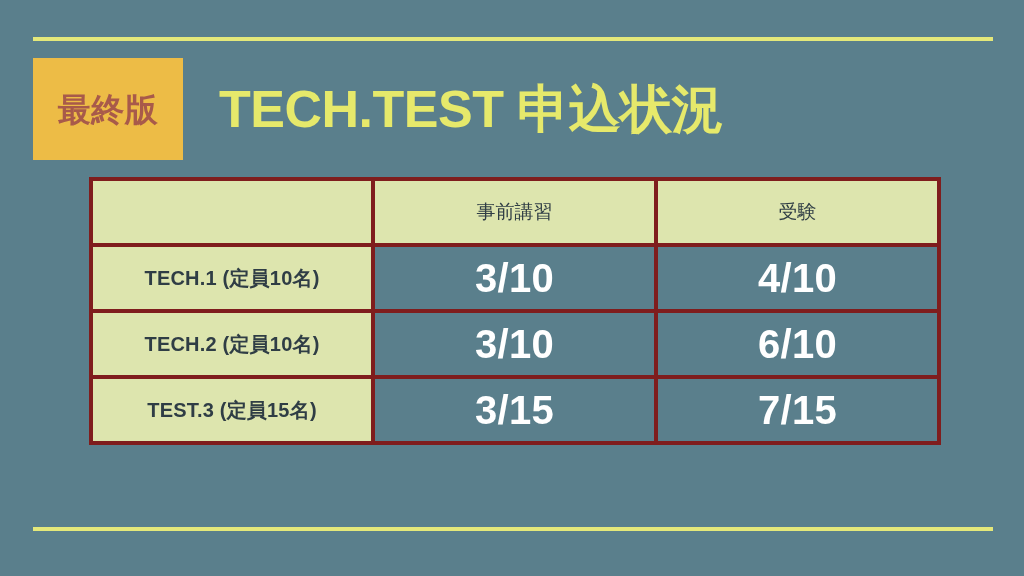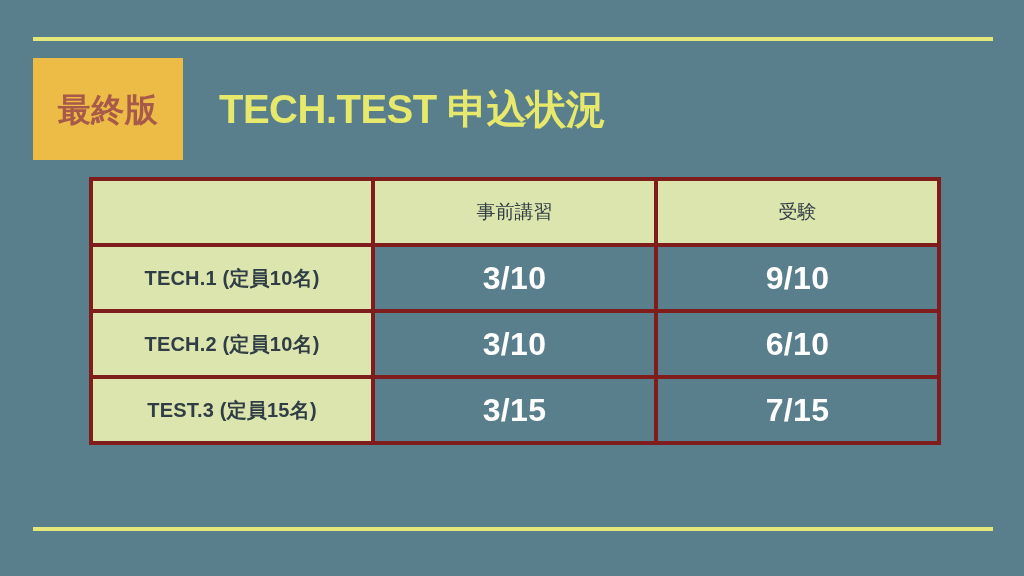--- a/index.html
+++ b/index.html
@@ -56,21 +56,21 @@
   .badge-label {
     color: #a85a4a;
     font-size: 33px;
     font-weight: 700;
     letter-spacing: 0.5px;
     line-height: 1;
   }
   .title {
     margin-left: 36px;
     color: #e6e96b;
-    font-size: 40px;
+    font-size: 52px;
     font-weight: 700;
     line-height: 1;
     letter-spacing: -0.5px;
     white-space: nowrap;
   }
 
   
   .table-wrap {
     position: absolute;
     left: 89px;
@@ -112,21 +112,21 @@
   .cell-rowlabel {
     background: #dde5ae;
     color: #2f3d45;
     font-size: 20px;
     font-weight: 700;
     letter-spacing: 0.2px;
   }
   .cell-value {
     background: transparent;
     color: #ffffff;
-    font-size: 32px;
+    font-size: 40px;
     font-weight: 700;
     letter-spacing: 0.3px;
   }
 
   
   .footnote {
     position: absolute;
     left: 33px;
     top: 468px;
     width: 960px;
@@ -163,21 +163,21 @@
         <tr class="head-row">
           <th class="cell-head-blank"></th>
           <th class="cell-head">事前講習</th>
           <th class="cell-head">受験</th>
         </tr>
       </thead>
       <tbody>
         <tr class="body-row">
           <td class="cell-rowlabel">TECH.1 (定員10名)</td>
           <td class="cell-value">3/10</td>
-          <td class="cell-value">9/10</td>
+          <td class="cell-value">4/10</td>
         </tr>
         <tr class="body-row">
           <td class="cell-rowlabel">TECH.2 (定員10名)</td>
           <td class="cell-value">3/10</td>
           <td class="cell-value">6/10</td>
         </tr>
         <tr class="body-row">
           <td class="cell-rowlabel">TEST.3 (定員15名)</td>
           <td class="cell-value">3/15</td>
           <td class="cell-value">7/15</td>

